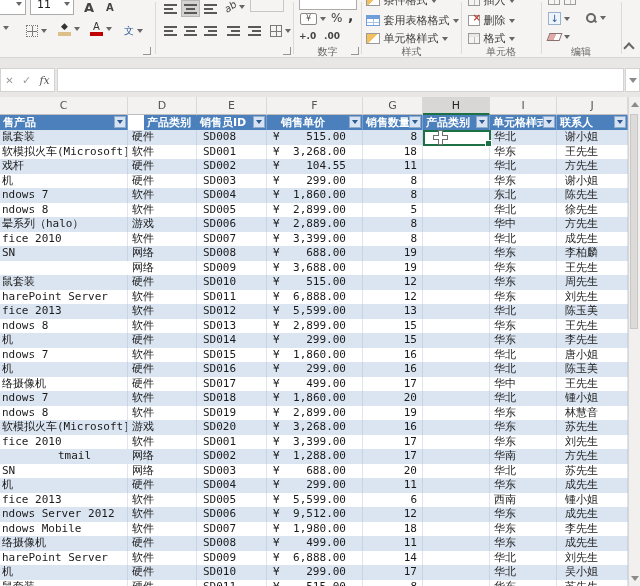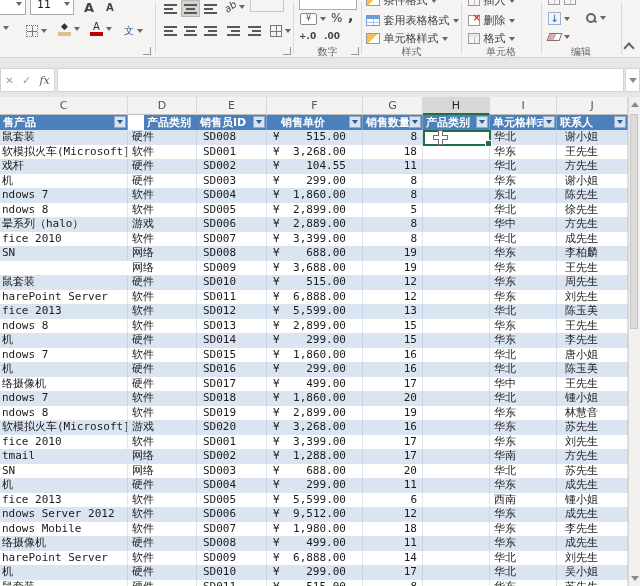--- a/index.html
+++ b/index.html
@@ -562,21 +562,21 @@
         <div class="cell c-price" style="left: 267px; width: 96px;">
           <span>¥</span>
           <span>3,399.00</span>
         </div>
         <div class="cell c-qty" style="left: 363px; width: 60px;">17</div>
         <div class="cell " style="left: 423px; width: 67px;"></div>
         <div class="cell c-pad4" style="left: 490px; width: 67px;">华东</div>
         <div class="cell c-pad8" style="left: 557px; width: 71px;">刘先生</div>
       </div>
       <div class="row band" style="top: 319px;">
-        <div class="cell c-pad2" style="left: 0px; width: 148px;">tmail</div>
+        <div class="cell c-pad2" style="left: 0px; width: 148px; text-align: center;">tmail</div>
         <div class="cell c-pad4" style="left: 128px; width: 69px;">网络</div>
         <div class="cell c-pad6" style="left: 197px; width: 70px;">SD002</div>
         <div class="cell c-price" style="left: 267px; width: 96px;">
           <span>¥</span>
           <span>1,288.00</span>
         </div>
         <div class="cell c-qty" style="left: 363px; width: 60px;">17</div>
         <div class="cell " style="left: 423px; width: 67px;"></div>
         <div class="cell c-pad4" style="left: 490px; width: 67px;">华南</div>
         <div class="cell c-pad8" style="left: 557px; width: 71px;">方先生</div>

